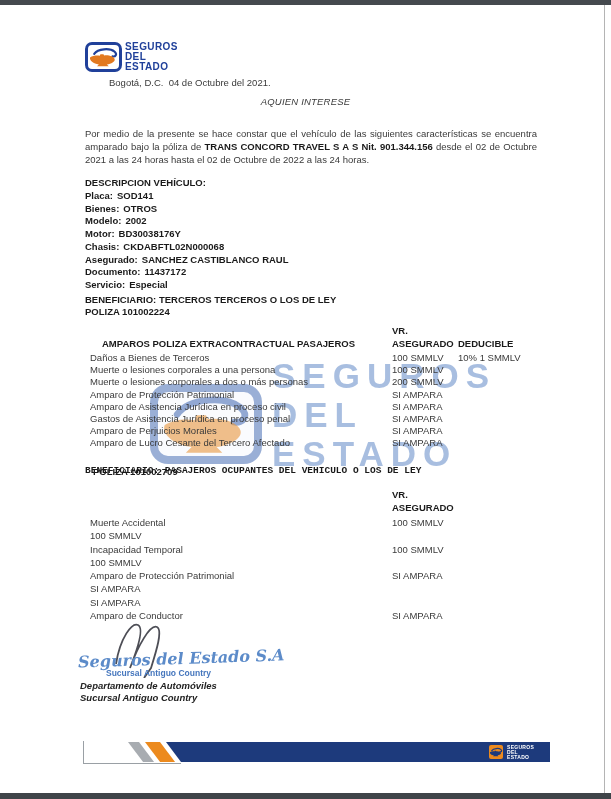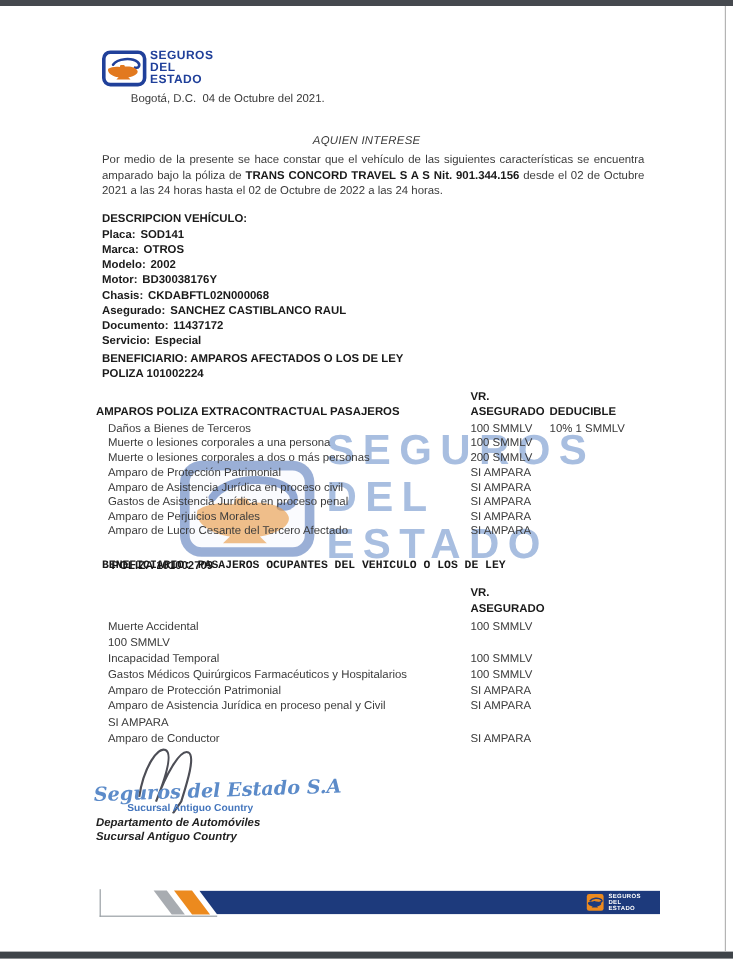--- a/index.html
+++ b/index.html
@@ -20,21 +20,21 @@
   
   .brand-logo{left:85px;top:42px;width:37px;height:30px;background:#fff;
     border:3px solid #20409a;border-radius:7px;box-sizing:border-box;overflow:hidden;}
   .brand-logo svg{width:100%;height:100%;display:block;}
   .brand-logo .swoosh{stroke:#20409a;stroke-width:7;}
   .brand-logo .bowl{fill:#e2791f;}
   .brand-text{left:125px;top:42px;color:#20409a;font-weight:bold;
     font-size:10px;line-height:9.8px;letter-spacing:.4px;}
 
   .date-line{left:85px;top:77px;font-size:9.5px;color:#3a3a3a;padding-left:24px;}
-  .salutation{left:0;top:112px;width:611px;text-align:center;font-style:italic;
+  .salutation{left:0;top:96px;width:611px;text-align:center;font-style:italic;
     font-size:9.5px;color:#3a3a3a;letter-spacing:.2px;}
 
   .intro{left:85px;top:127px;width:452px;font-size:9.5px;line-height:13px;
     text-align:justify;color:#3a3a3a;}
   .intro b{color:#1a1a1a;}
 
   .vehicle{left:85px;top:177px;font-size:9.5px;font-weight:bold;color:#1a1a1a;}
   .vehicle .vline{height:12.75px;line-height:12.75px;}
   .vehicle .vline span{margin-right:4px;}
 
@@ -119,34 +119,34 @@
   </div>
 
   <div class="abs date-line pre">Bogotá, D.C.  04 de Octubre del 2021.</div>
   <div class="abs salutation">AQUIEN INTERESE</div>
 
   <p class="abs intro" style="margin:0"><span>Por medio de la presente se hace constar que el vehículo de las siguientes características se encuentra amparado bajo la póliza de</span> <b>TRANS CONCORD TRAVEL S A S Nit. 901.344.156</b> <span>desde el 02 de Octubre 2021 a las 24 horas hasta el 02 de Octubre de 2022 a las 24 horas.</span></p>
 
   <div class="abs vehicle">
     <div class="vline">DESCRIPCION VEHÍCULO:</div>
     <div class="vline"><span>Placa:</span><span>SOD141</span></div>
-    <div class="vline"><span>Marca:</span><span>OTROS</span></div>
+    <div class="vline"><span>Bienes:</span><span>OTROS</span></div>
     <div class="vline"><span>Modelo:</span><span>2002</span></div>
     <div class="vline"><span>Motor:</span><span>BD30038176Y</span></div>
     <div class="vline"><span>Chasis:</span><span>CKDABFTL02N000068</span></div>
     <div class="vline"><span>Asegurado:</span><span>SANCHEZ CASTIBLANCO RAUL</span></div>
     <div class="vline"><span>Documento:</span><span>11437172</span></div>
     <div class="vline"><span>Servicio:</span><span>Especial</span></div>
   </div>
 
-  <div class="abs bold-line" style="left:85px;top:294px;">BENEFICIARIO: AMPAROS AFECTADOS O LOS DE LEY</div>
+  <div class="abs bold-line" style="left:85px;top:294px;">BENEFICIARIO: TERCEROS TERCEROS O LOS DE LEY</div>
   <div class="abs bold-line" style="left:85px;top:306px;">POLIZA 101002224</div>
 
   <div class="abs bold-line" style="left:392px;top:325px;">VR.</div>
-  <div class="abs bold-line" style="left:80px;top:338px;">AMPAROS POLIZA EXTRACONTRACTUAL PASAJEROS</div>
+  <div class="abs bold-line" style="left:102px;top:338px;">AMPAROS POLIZA EXTRACONTRACTUAL PASAJEROS</div>
   <div class="abs bold-line" style="left:392px;top:338px;">ASEGURADO</div>
   <div class="abs bold-line" style="left:458px;top:338px;">DEDUCIBLE</div>
 
   <div class="abs t1-rows">
     <div class="t-row">
         <span>Daños a Bienes de Terceros</span>
         <span>100 SMMLV</span>
         <span>10% 1 SMMLV</span>
       </div>
     <div class="t-row">
@@ -201,31 +201,29 @@
     <div class="t-row">
         <span>100 SMMLV</span>
         <span></span>
       </div>
     <div class="t-row">
         <span>Incapacidad Temporal</span>
         <span>100 SMMLV</span>
         <span></span>
       </div>
     <div class="t-row">
-        <span>Gastos Médicos Quirúrgicos Farmacéuticos y Hospitalarios</span>
         <span>100 SMMLV</span>
         <span></span>
       </div>
     <div class="t-row">
         <span>Amparo de Protección Patrimonial</span>
         <span>SI AMPARA</span>
         <span></span>
       </div>
     <div class="t-row">
-        <span>Amparo de Asistencia Jurídica en proceso penal y Civil</span>
         <span>SI AMPARA</span>
         <span></span>
       </div>
     <div class="t-row">
         <span>SI AMPARA</span>
         <span></span>
       </div>
     <div class="t-row">
         <span>Amparo de Conductor</span>
         <span>SI AMPARA</span>

